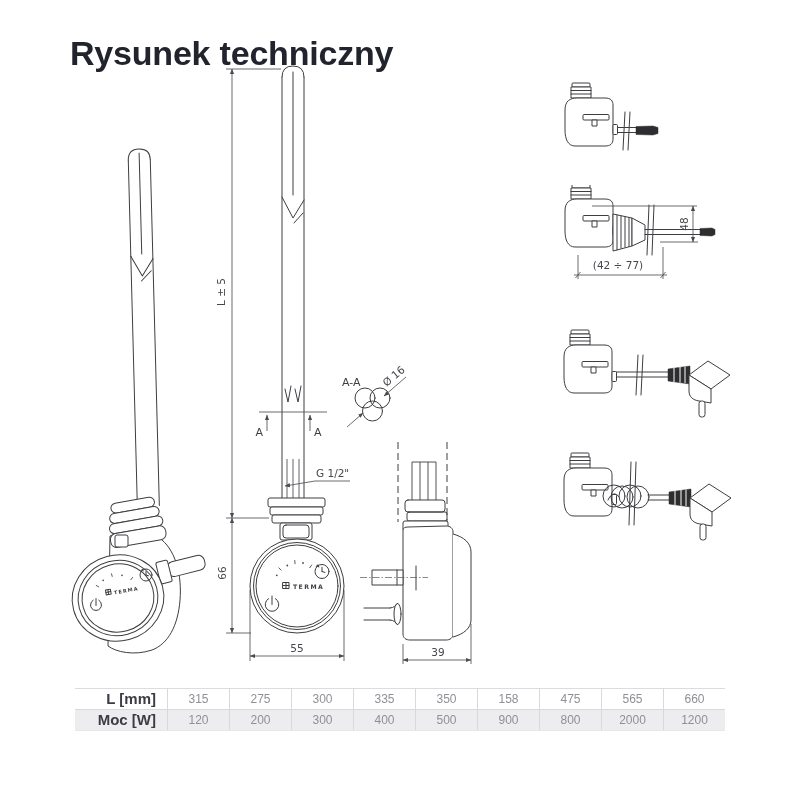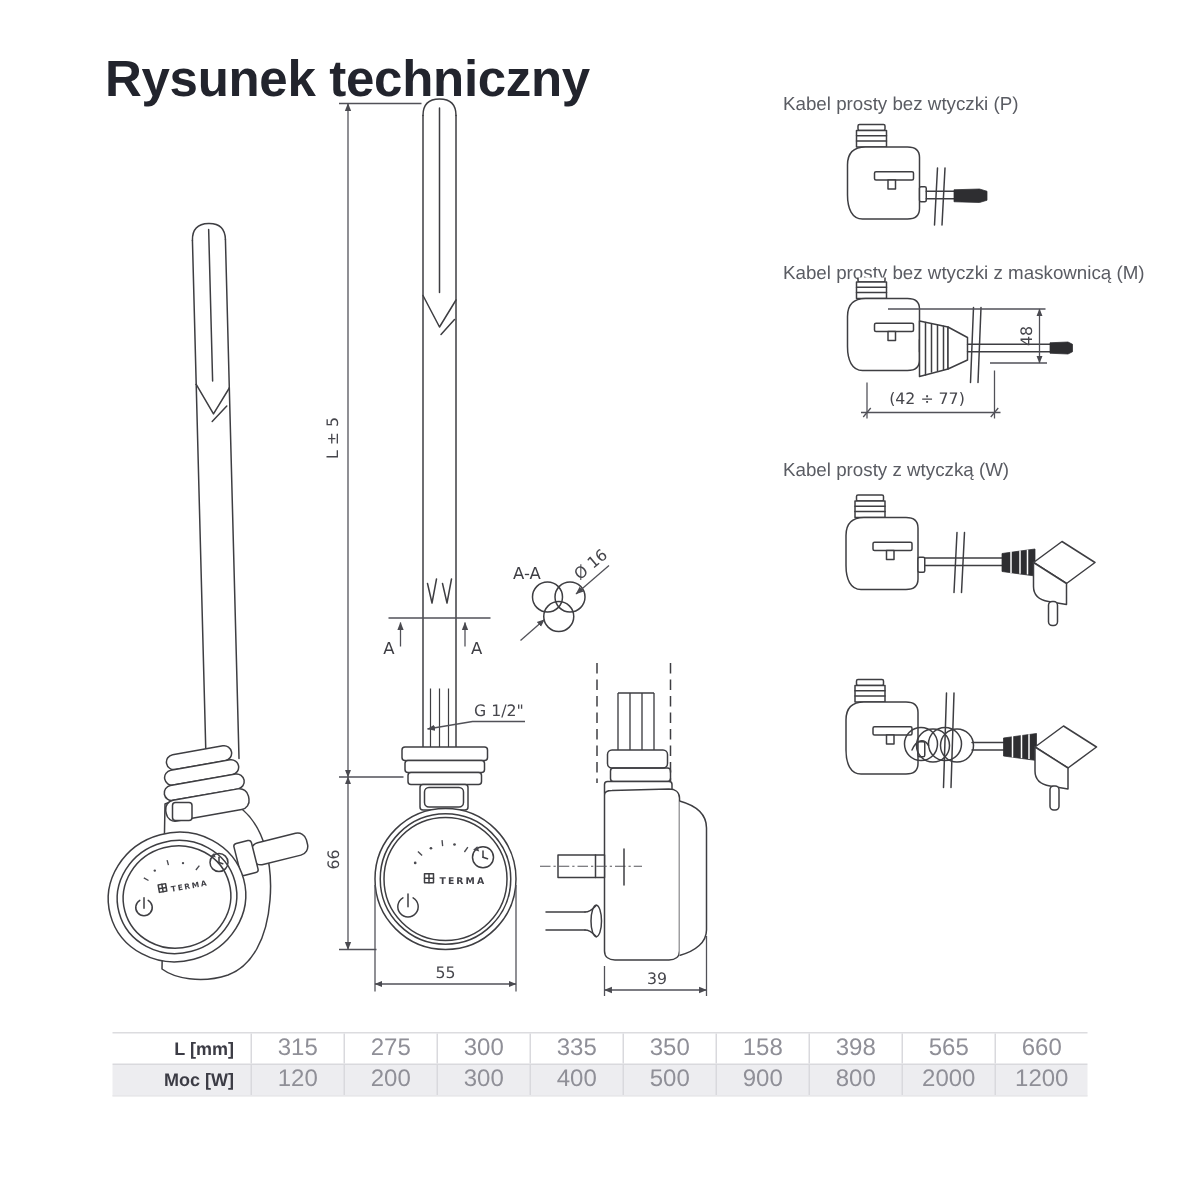--- a/index.html
+++ b/index.html
@@ -17,23 +17,23 @@
   .cl{stroke:#55555b;fill:none;stroke-width:0.7;stroke-dasharray:7 2 1.5 2;}
   .dark{fill:#2e2e31;stroke:#2e2e31;stroke-width:0.5;}
   .lbl{font-family:"DejaVu Sans",sans-serif;font-size:10.5px;fill:#46464c;}
   .lbl2{font-family:"DejaVu Sans",sans-serif;font-size:11px;fill:#3e3e44;}
   .logo-txt{font-family:"DejaVu Sans",sans-serif;font-weight:600;fill:#3f3f46;}
   
   #spec-table{position:absolute;left:75px;top:688px;}
   .trow{display:flex;align-items:center;height:20px;}
   .trow.first{border-top:1px solid #dcdcdf;border-bottom:1px solid #d9d9dd;background:#fff;}
   .trow.second{background:#ededf0;border-bottom:1px solid #e7e7ea;}
-  .tcell{width:61px;text-align:center;font-size:16px;color:#8f8f97;
+  .tcell{width:61px;text-align:center;font-size:12px;color:#8f8f97;
          border-left:1px solid #d9d9dd;line-height:20px;}
-  .tlabel{width:81px;padding-right:11px;text-align:right;font-size:12px;font-weight:700;
+  .tlabel{width:81px;padding-right:11px;text-align:right;font-size:15px;font-weight:700;
           color:#3c3c45;border-left:none;}
 </style>
 </head>
 <body>
 
 <div id="canvas">
 
   <h1 id="page-title">Rysunek techniczny</h1>
 
   <svg class="fig" style="left:58px;top:142px" width="160" height="520" viewBox="0 0 160 520">
@@ -227,21 +227,20 @@
       <ellipse class="st" cx="47.5" cy="176" rx="3.5" ry="10.5"></ellipse>
     </g>
     <g>
       <line class="dim" x1="53" y1="206" x2="53" y2="226"></line>
       <line class="dim" x1="121" y1="186" x2="121" y2="226"></line>
       <line class="dim" x1="53" y1="222" x2="121" y2="222" marker-start="url(#arr)" marker-end="url(#arr)"></line>
       <text class="lbl" x="88" y="218" text-anchor="middle">39</text>
     </g>
   </svg>
 
-  <div class="cable-label" style="top:62px">Kabel prosty bez wtyczki (P)</div>
   <svg class="fig" style="left:552px;top:82px" width="200" height="85" viewBox="0 0 200 85">
     <defs>
       <g id="cbody">
         <rect class="stw" x="11" y="1" width="18" height="4" rx="1"></rect>
         <rect class="stw" x="10" y="5" width="20" height="11"></rect>
         <line class="st" x1="10" y1="8.5" x2="30" y2="8.5" stroke-width="0.7"></line>
         <line class="st" x1="10" y1="12" x2="30" y2="12" stroke-width="0.7"></line>
         <path class="stw" d="M16,16 L44,16 C50,16 52,19 52,23 L52,57 C52,62 49,64 44,64 L14,64 C7,64 4,57 4,48 L4,28 C4,19 9,16 16,16 Z"></path>
         <rect class="stw" x="22" y="32.5" width="26" height="5.5" rx="1"></rect>
         <rect class="stw" x="31" y="38" width="5" height="6"></rect>
@@ -249,21 +248,20 @@
       </g>
     </defs>
     <use href="#cbody" transform="translate(9,0)"></use>
     <line class="st" x1="65.5" y1="45.5" x2="84" y2="45.5"></line>
     <line class="st" x1="65.5" y1="50.5" x2="84" y2="50.5"></line>
     <line class="st" x1="73" y1="30" x2="71" y2="68"></line>
     <line class="st" x1="78" y1="30" x2="76" y2="68"></line>
     <path class="dark" d="M84,44.5 L101,44 L106,45.5 L106,51.5 L101,53 L84,52.5 Z"></path>
   </svg>
 
-  <div class="cable-label" style="top:175px">Kabel prosty bez wtyczki z maskownicą (M)</div>
   <svg class="fig" style="left:552px;top:185px" width="200" height="100" viewBox="0 0 200 100">
     <use href="#cbody" transform="translate(9,-2)"></use>
     <g>
       <path class="stw" d="M61,29 L80,33 L80,61 L61,66 Z"></path>
       <line class="st" x1="65" y1="30" x2="65" y2="65" stroke-width="0.8"></line>
       <line class="st" x1="69" y1="31" x2="69" y2="63" stroke-width="0.8"></line>
       <line class="st" x1="73" y1="32" x2="73" y2="62" stroke-width="0.8"></line>
       <line class="st" x1="77" y1="32.5" x2="77" y2="61.5" stroke-width="0.8"></line>
       <path class="stw" d="M80,33 L93,40 L93,55 L80,61 Z"></path>
     </g>
@@ -281,21 +279,20 @@
     <g>
       <line class="dim" x1="26" y1="70" x2="26" y2="94"></line>
       <line class="dim" x1="111" y1="62" x2="111" y2="94"></line>
       <line class="dim" x1="22" y1="90" x2="115" y2="90"></line>
       <line class="dim" x1="23.5" y1="93" x2="28.5" y2="87"></line>
       <line class="dim" x1="108.5" y1="93" x2="113.5" y2="87"></line>
       <text class="lbl" x="66" y="84" text-anchor="middle">(42 ÷ 77)</text>
     </g>
   </svg>
 
-  <div class="cable-label" style="top:306px">Kabel prosty z wtyczką (W)</div>
   <svg class="fig" style="left:552px;top:325px" width="200" height="100" viewBox="0 0 200 100">
     <use href="#cbody" transform="translate(8,4)"></use>
     <line class="st" x1="64.5" y1="47" x2="116" y2="47"></line>
     <line class="st" x1="64.5" y1="52" x2="116" y2="52"></line>
     <line class="st" x1="86" y1="30" x2="84" y2="70"></line>
     <line class="st" x1="91" y1="30" x2="89" y2="70"></line>
     <g>
       <path class="dark" d="M116,44 L138,41 L138,59 L116,56 Z"></path>
       <line x1="122" y1="42.5" x2="122" y2="57" stroke="#fff" stroke-width="1"></line>
       <line x1="128" y1="42" x2="128" y2="57.5" stroke="#fff" stroke-width="1"></line>
@@ -332,21 +329,21 @@
 
   <div id="spec-table">
     <div class="trow first">
       <div class="tcell tlabel">L [mm]</div>
       <div class="tcell">315</div>
       <div class="tcell">275</div>
       <div class="tcell">300</div>
       <div class="tcell">335</div>
       <div class="tcell">350</div>
       <div class="tcell">158</div>
-      <div class="tcell">398</div>
+      <div class="tcell">475</div>
       <div class="tcell">565</div>
       <div class="tcell">660</div>
     </div>
     <div class="trow second">
       <div class="tcell tlabel">Moc [W]</div>
       <div class="tcell">120</div>
       <div class="tcell">200</div>
       <div class="tcell">300</div>
       <div class="tcell">400</div>
       <div class="tcell">500</div>

